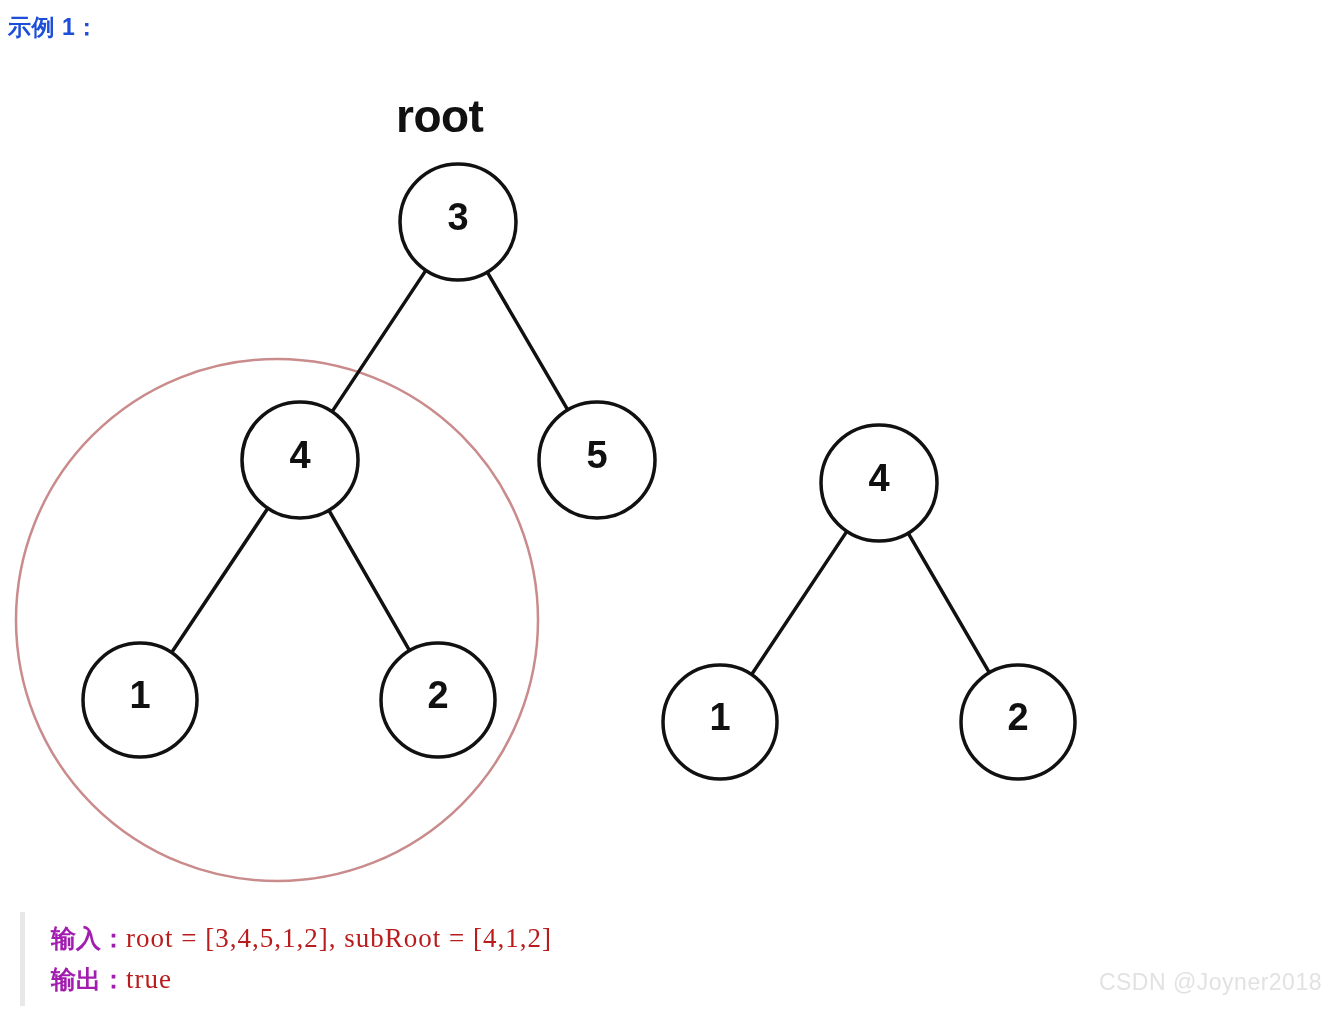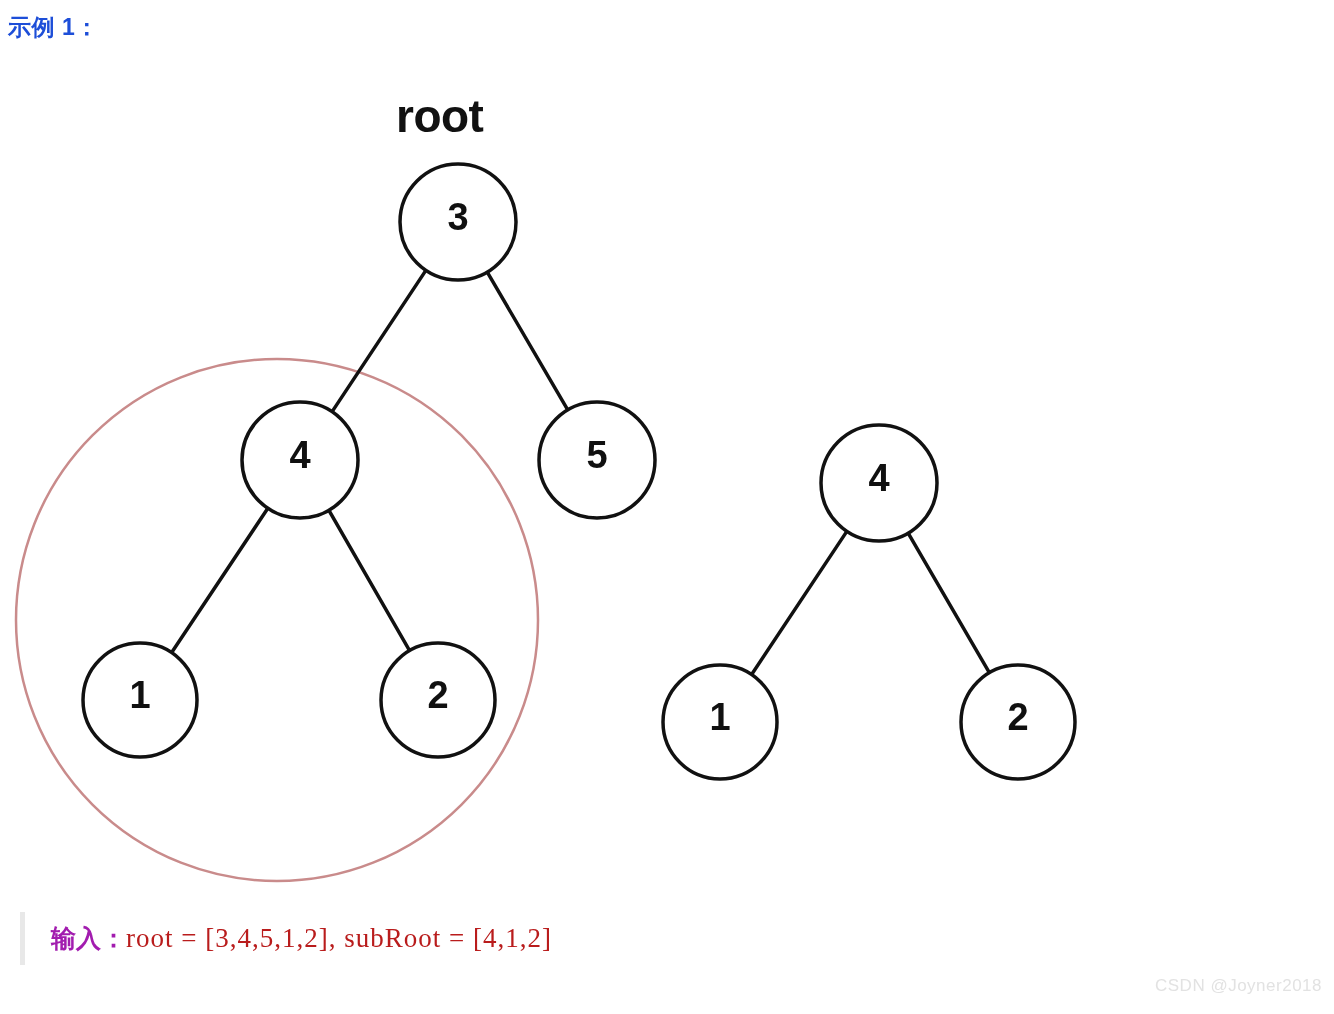--- a/index.html
+++ b/index.html
@@ -89,21 +89,21 @@
     color: #b91c1c;
     font-size: 27px;
     letter-spacing: 1px;
   }
 
   
   #watermark {
     position: absolute;
     right: 12px;
     bottom: 18px;
-    font-size: 17px;
+    font-size: 23px;
     color: #e2e2e2;
     white-space: nowrap;
     letter-spacing: 0.5px;
     margin-top: 25px;
   }
 </style>
 </head>
 <body>
 
 <div id="example-heading">示例 1：</div>
@@ -152,15 +152,18 @@
       <div class="node-label" style="left: 879px; top: 423px;">4</div>
       <div class="node-label" style="left: 720px; top: 662px;">1</div>
       <div class="node-label" style="left: 1018px; top: 662px;">2</div>
     </div>
 </div>
 
 <div id="io-block">
   <div class="io-line">
     <span class="io-key">输入：</span><span class="io-val">root = [3,4,5,1,2], subRoot = [4,1,2]</span>
   </div>
+  <div class="io-line">
+    <span class="io-key">输出：</span><span class="io-val">true</span>
+  </div>
 </div>
 
 <div id="watermark">CSDN @Joyner2018</div>
 
 </body></html>

